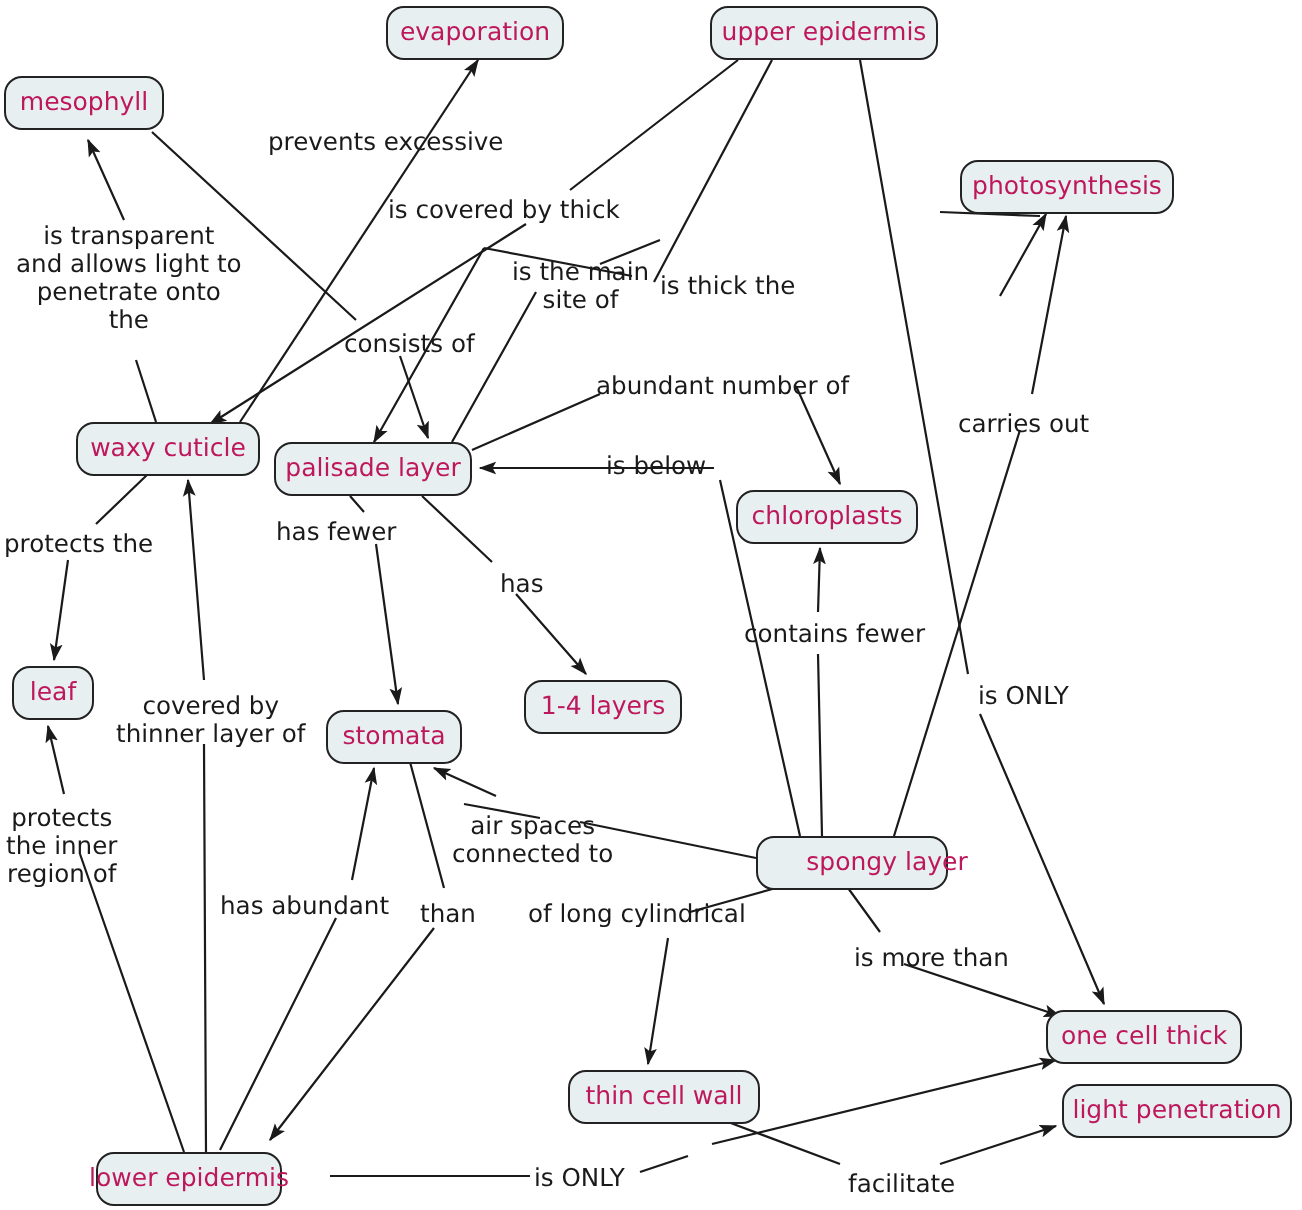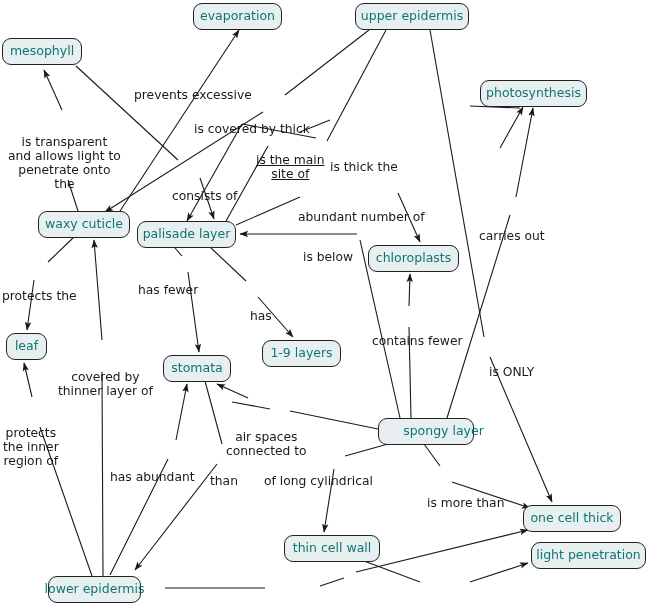--- a/index.html
+++ b/index.html
@@ -21,40 +21,39 @@
     top: 0;
     width: 651px;
     height: 605px;
   }
   .node {
     position: absolute;
     box-sizing: border-box;
     background: #e8eff1;
     border: 1px solid #222222;
     border-radius: 9px;
-    color: #0f766e;
+    color: #be185d;
     font-size: 12.5px;
     line-height: 1;
     display: flex;
     align-items: center;
     justify-content: center;
     white-space: nowrap;
     padding: 0 9px;
     height: 27px;
     z-index: 3;
   }
   .elabel {
     position: absolute;
     color: #1a1a1a;
     font-size: 12.3px;
     line-height: 14px;
     white-space: nowrap;
     background: transparent;
     z-index: 2;
-    margin-top: 24px;
   }
   .elabel.ctr { text-align: center; }
 </style>
 </head>
 <body>
 
 <div id="canvas">
 
   <svg id="edges" viewBox="0 0 651 605">
     <defs>
@@ -117,33 +116,33 @@
 
   <div id="nodes-layer">
       <div class="node" style="left: 193px; top: 3px; width: 89px;">evaporation</div>
       <div class="node" style="left: 355px; top: 3px; width: 114px; text-align: center;">upper epidermis</div>
       <div class="node" style="left: 2px; top: 38px; width: 80px;">mesophyll</div>
       <div class="node" style="left: 480px; top: 80px; width: 107px;">photosynthesis</div>
       <div class="node" style="left: 38px; top: 211px; width: 92px; text-align: right;">waxy cuticle</div>
       <div class="node" style="left: 137px; top: 221px; width: 99px;">palisade layer</div>
       <div class="node" style="left: 368px; top: 245px; width: 91px;">chloroplasts</div>
       <div class="node" style="left: 6px; top: 333px; width: 41px;">leaf</div>
-      <div class="node" style="left: 262px; top: 340px; width: 79px;">1-9 layers</div>
+      <div class="node" style="left: 262px; top: 340px; width: 79px;">1-4 layers</div>
       <div class="node" style="left: 163px; top: 355px; width: 68px;">stomata</div>
       <div class="node" style="left: 378px; top: 418px; width: 96px; padding-left: 44px;">spongy layer</div>
       <div class="node" style="left: 523px; top: 505px; width: 98px;">one cell thick</div>
       <div class="node" style="left: 284px; top: 535px; width: 96px;">thin cell wall</div>
       <div class="node" style="left: 531px; top: 542px; width: 115px;">light penetration</div>
       <div class="node" style="left: 48px; top: 576px; width: 93px;">lower epidermis</div>
     </div>
   <div id="labels-layer">
       <div class="elabel" style="left: 134px; top: 64px;">prevents excessive</div>
       <div class="elabel" style="left: 194px; top: 98px;">is covered by thick</div>
       <div class="elabel ctr" style="left: 8px; top: 111px;">is transparent<br>and allows light to<br>penetrate onto<br>the</div>
-      <div class="elabel ctr" style="left: 256px; top: 129px; text-decoration: underline;">is the main<br>site of</div>
+      <div class="elabel ctr" style="left: 256px; top: 129px;">is the main<br>site of</div>
       <div class="elabel" style="left: 330px; top: 136px;">is thick the</div>
       <div class="elabel" style="left: 172px; top: 165px;">consists of</div>
       <div class="elabel" style="left: 298px; top: 186px;">abundant number of</div>
       <div class="elabel" style="left: 479px; top: 205px;">carries out</div>
       <div class="elabel" style="left: 303px; top: 226px;">is below</div>
       <div class="elabel" style="left: 138px; top: 259px;">has fewer</div>
       <div class="elabel" style="left: 250px; top: 285px;">has</div>
       <div class="elabel" style="left: 2px; top: 265px;">protects the</div>
       <div class="elabel" style="left: 372px; top: 310px;">contains fewer</div>
       <div class="elabel" style="left: 489px; top: 341px;">is ONLY</div>

